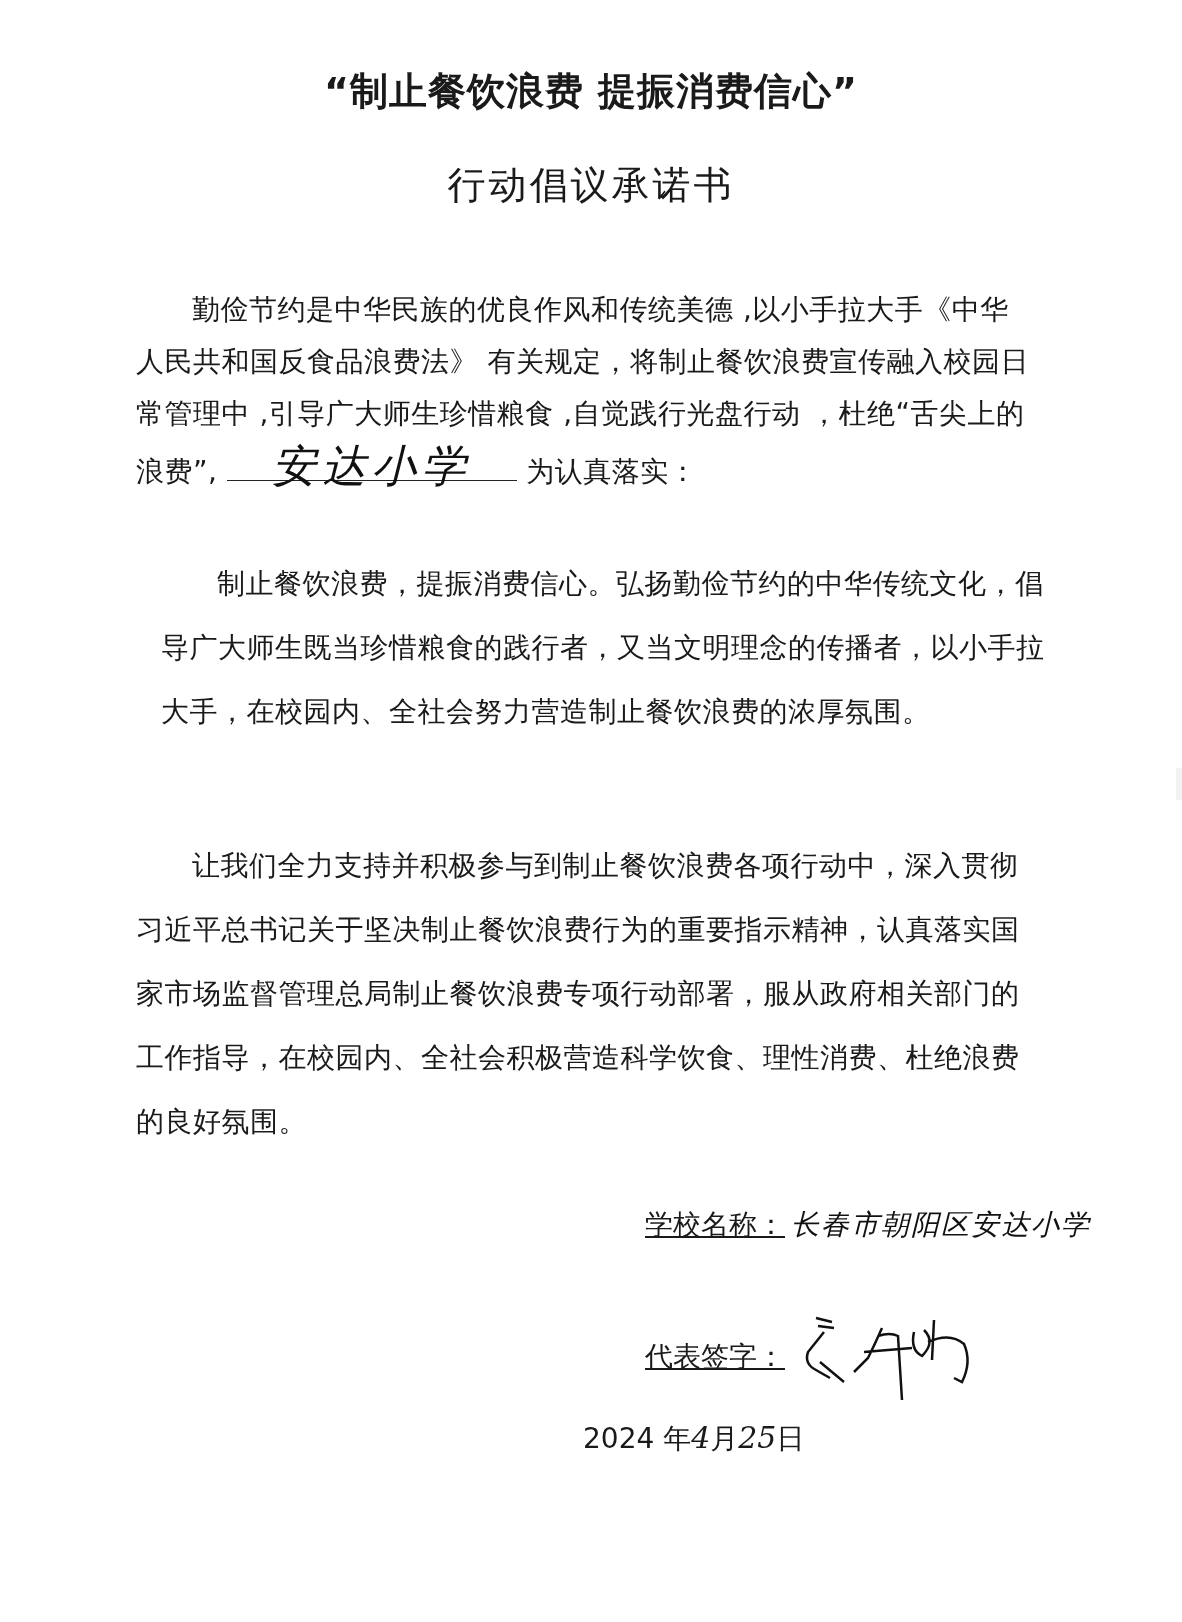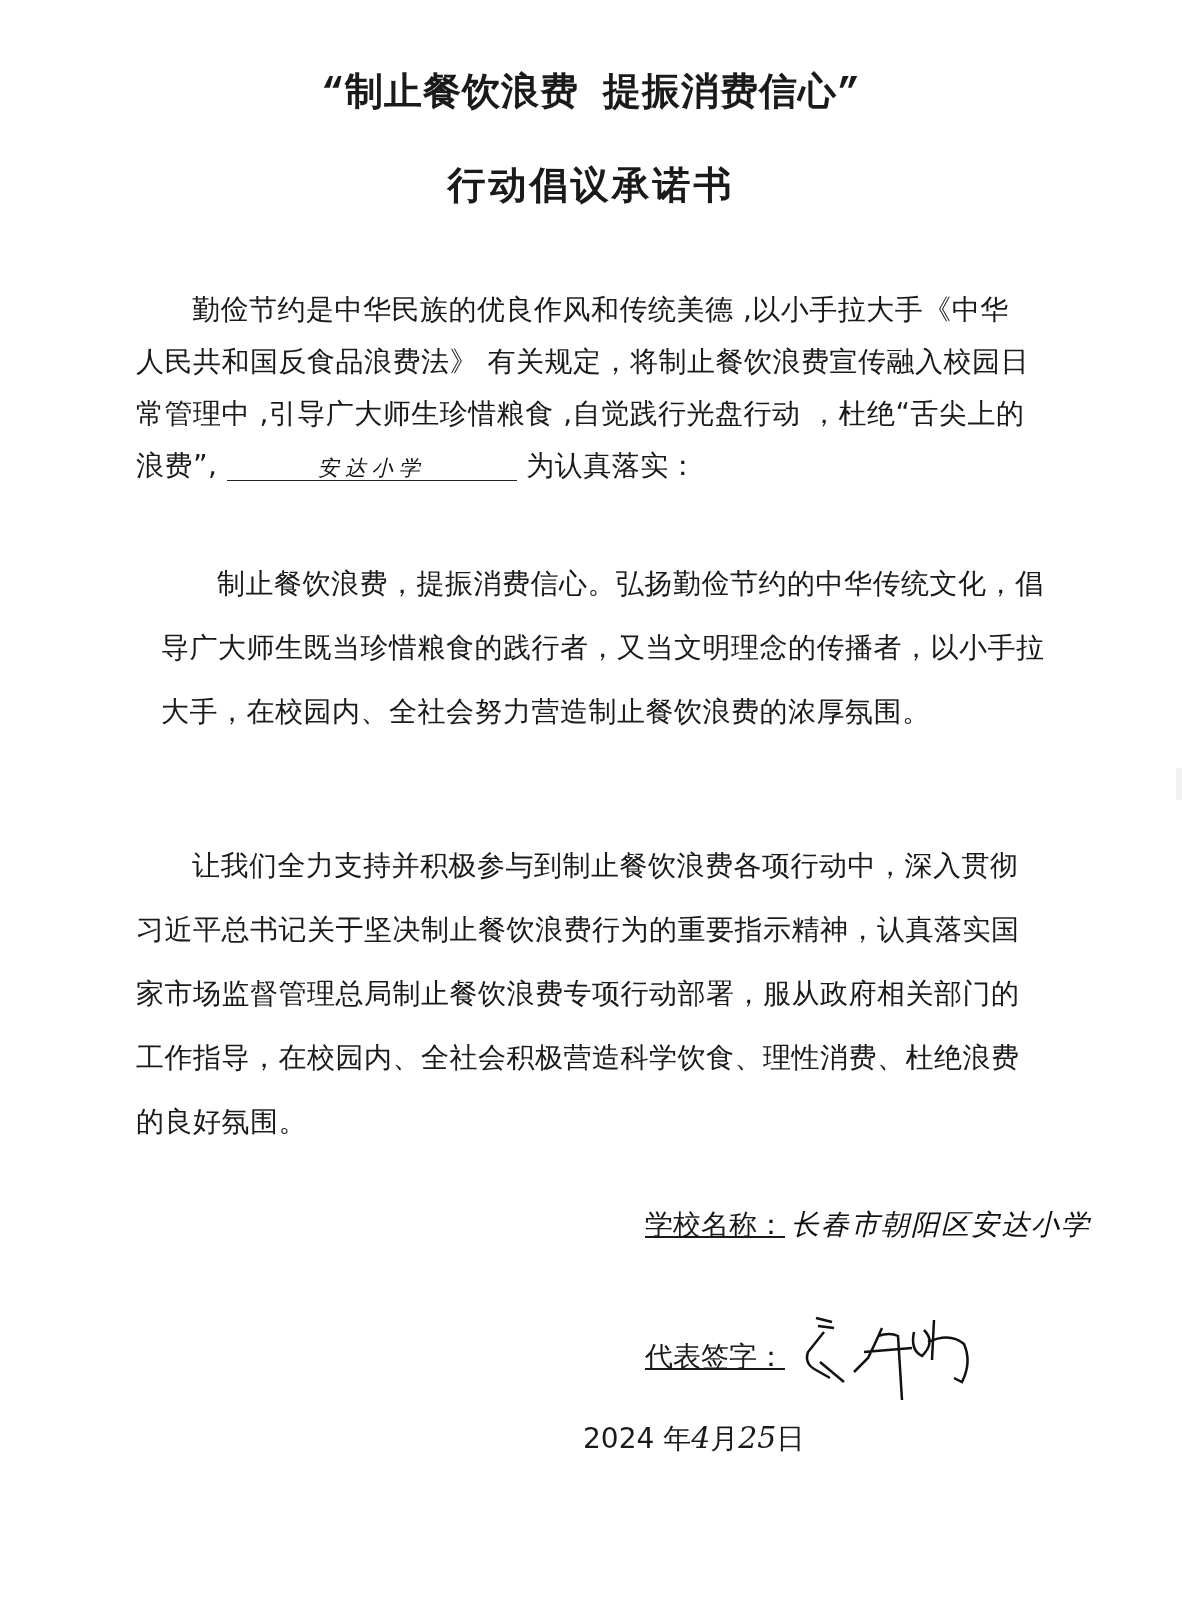--- a/index.html
+++ b/index.html
@@ -2,40 +2,40 @@
 <html><head>
 <meta charset="utf-8">
 <style>
   html, body { margin: 0; padding: 0; background: #ffffff; }
   body {
     width: 1182px; height: 1622px; position: relative; overflow: hidden;
     font-family: "DejaVu Sans", "Liberation Sans", sans-serif; color: #1a1a1a;
   }
   .title1 {
     position: absolute; left: 0; width: 1182px; top: 66px; text-align: center;
-    font-size: 38px; font-weight: bold; letter-spacing: 1px; font-family: Liberation Mono, monospace;
+    font-size: 38px; font-weight: bold; letter-spacing: 1px;
   }
   .title2 {
     position: absolute; left: 0; width: 1182px; top: 160px; text-align: center;
-    font-size: 38px; letter-spacing: 3px; font-weight: bold;
+    font-size: 38px; letter-spacing: 3px;
   }
   .para {
     position: absolute; left: 136px; width: 900px;
     font-size: 28px; line-height: 64px; letter-spacing: 0.5px;
     text-indent: 56px; margin: 0;
   }
   .p1 { top: 284px; line-height: 52px; }
   .p2 { top: 552px; margin-left: 25px; }
   .p3 { top: 834px; }
   .blank {
     display: inline-block; width: 290px; border-bottom: 1.5px solid #222;
     text-indent: 0; text-align: center; position: relative; height: 40px; vertical-align: baseline;
   }
   .hand {
-    font-family: "DejaVu Serif", serif; font-style: italic; font-size: 21px;
+    font-family: "DejaVu Serif", serif; font-style: italic; font-size: 44px;
     color: #111; letter-spacing: 6px;
   }
   .sig-row { position: absolute; left: 645px; font-size: 28px; }
   .school-row { top: 1206px; }
   .rep-row { top: 1312px; }
   .sig-label { display: inline-block; vertical-align: middle; text-decoration: underline; }
   .sig-value { display: inline-block; vertical-align: middle; margin-left: 6px; }
   .school-hand { font-size: 28px; letter-spacing: 2px; }
   .signature {
     display: inline-block; vertical-align: middle; width: 190px; height: 90px;

